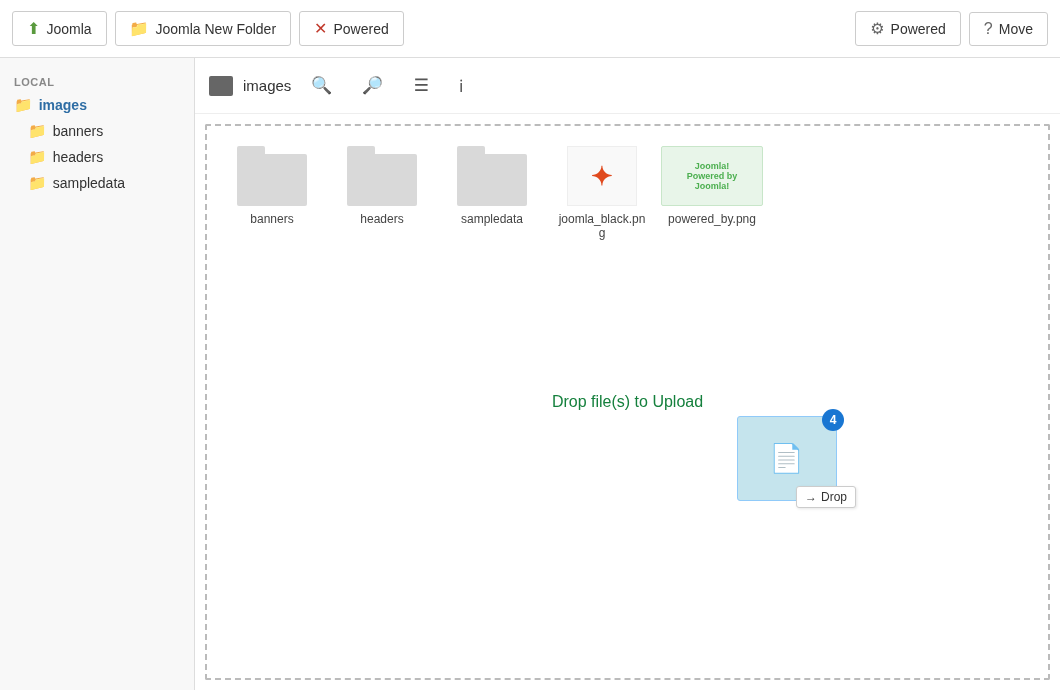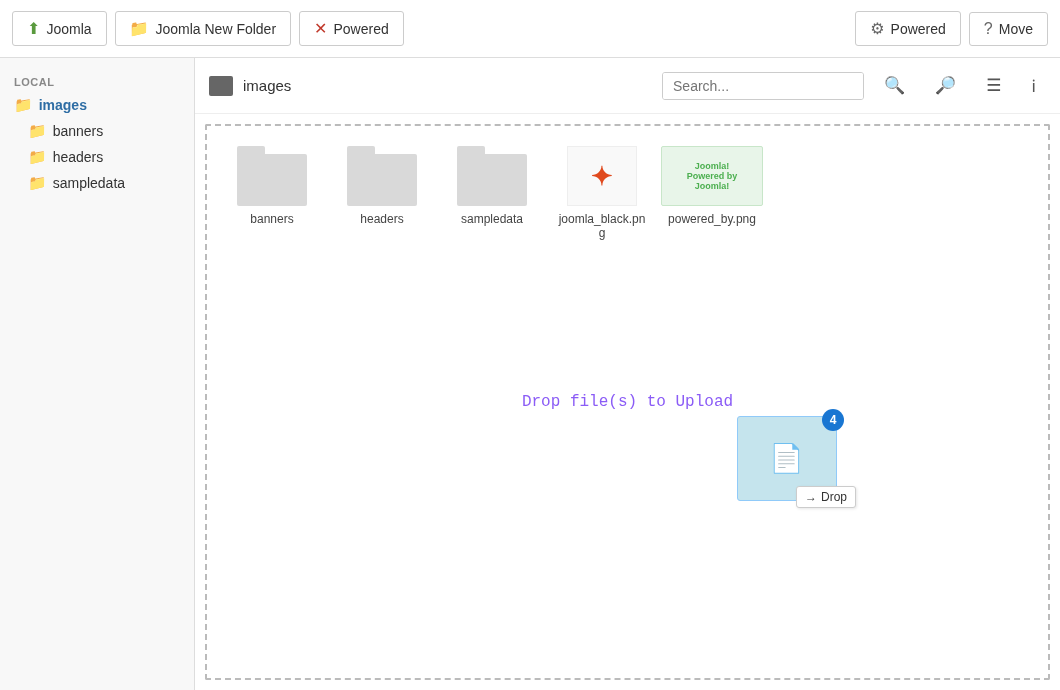--- a/index.html
+++ b/index.html
@@ -103,23 +103,22 @@
     .powered-img {
       width: 102px; height: 60px; background: #e8f5e9; border: 1px solid #c8e6c9;
       display: flex; align-items: center; justify-content: center; font-size: 9px;
       color: #4caf50; padding: 20px; text-align: center; border-radius: 2px;
       font-weight: bold;
     }
 
     
     .drop-zone-text {
       position: absolute; top: 50%; left: 50%; transform: translate(-50%, -50%);
-      text-align: center; color: #8b5cf6; font-size: 16px; pointer-events: none;
+      text-align: center; color: #15803d; font-size: 16px; pointer-events: none;
       white-space: nowrap;
-      font-family: Liberation Mono, monospace;
     }
 
     
     .drag-overlay {
       position: absolute; top: 290px; left: 530px;
       width: 110px; height: 100px;
     }
     .drag-card {
       width: 100px; height: 85px; background: rgba(173, 216, 230, 0.7);
       border: 1px solid #90caf9; border-radius: 3px; position: relative;
@@ -187,23 +186,20 @@
       <span class="folder-icon">📁</span>
       <span>sampledata</span>
     </div>
   </div>
 
   <div id="content">
 
     <div id="content-header">
       <span class="breadcrumb-folder-icon"></span>
       <span class="breadcrumb-label">images</span>
-      <div class="search-box">
-        <input class="search-input" type="text" placeholder="Search..." style="">
-      </div>
       <button class="header-icon-btn" title="Zoom Out">🔍</button>
       <button class="header-icon-btn" title="Zoom In">🔎</button>
       <button class="header-icon-btn" title="List View">☰</button>
       <button class="header-icon-btn" title="Info">ℹ</button>
     </div>
 
     <div id="file-area">
       <div class="files-grid">
 
         <div class="file-item">

